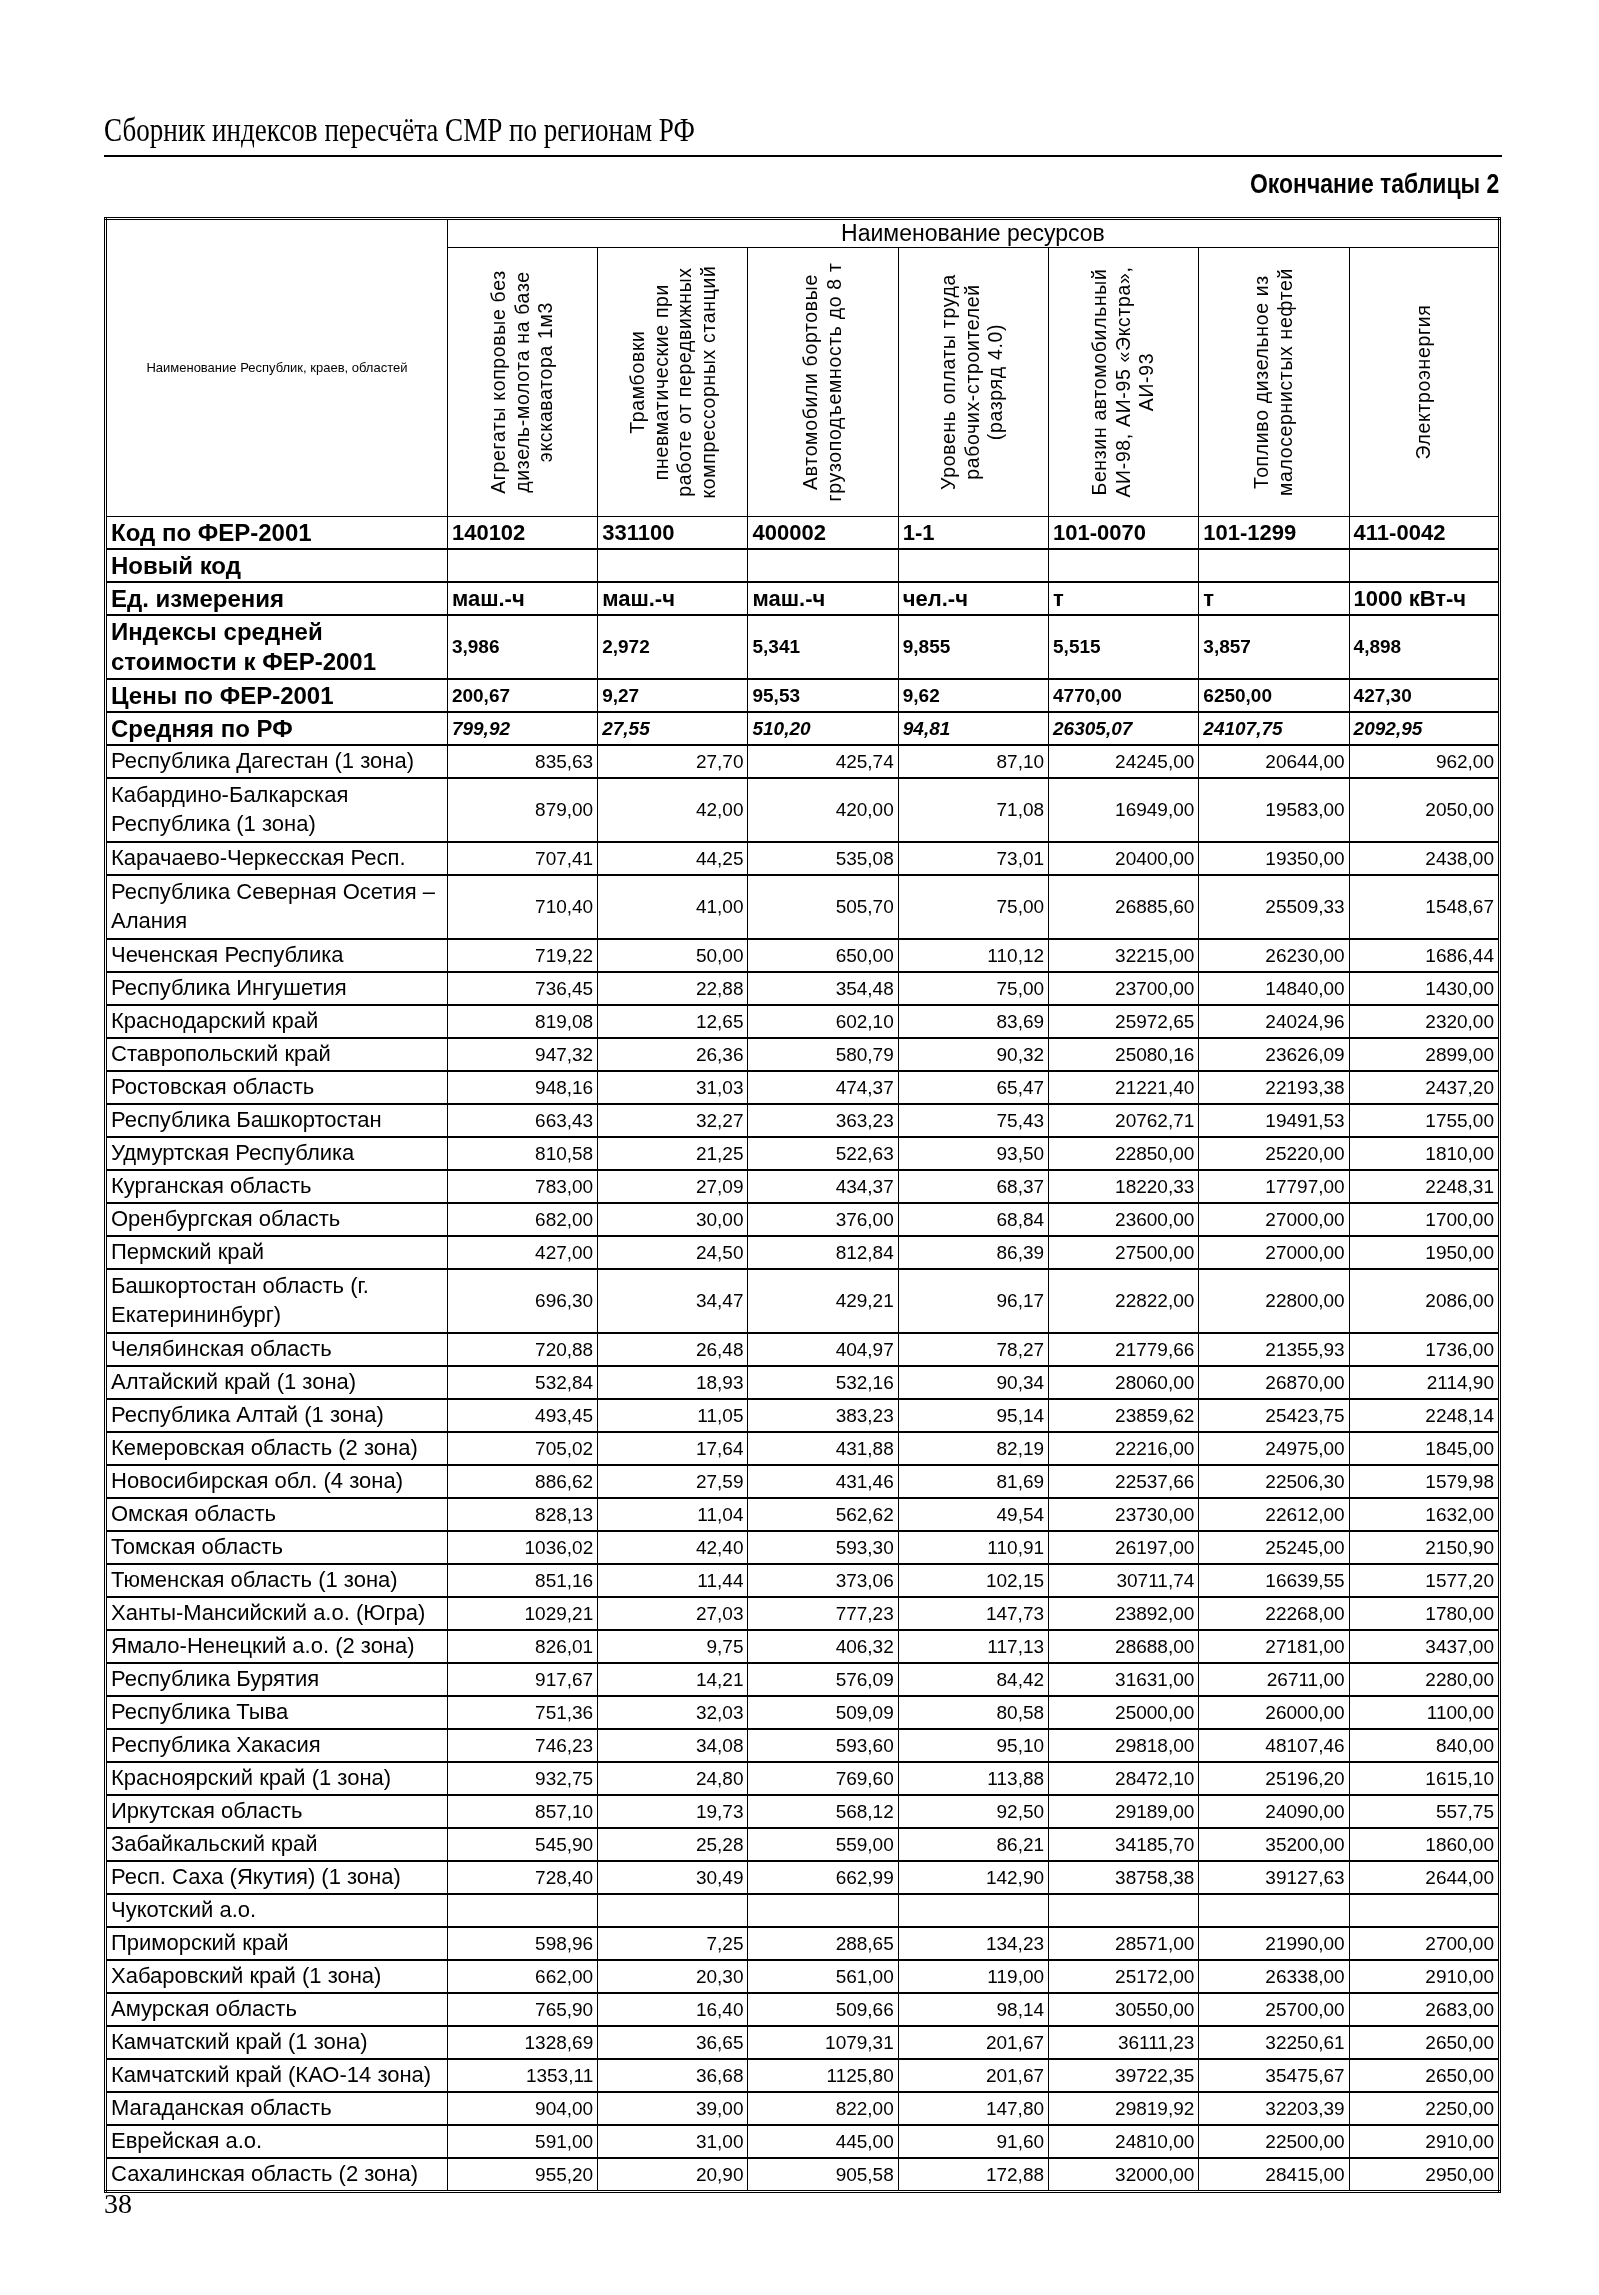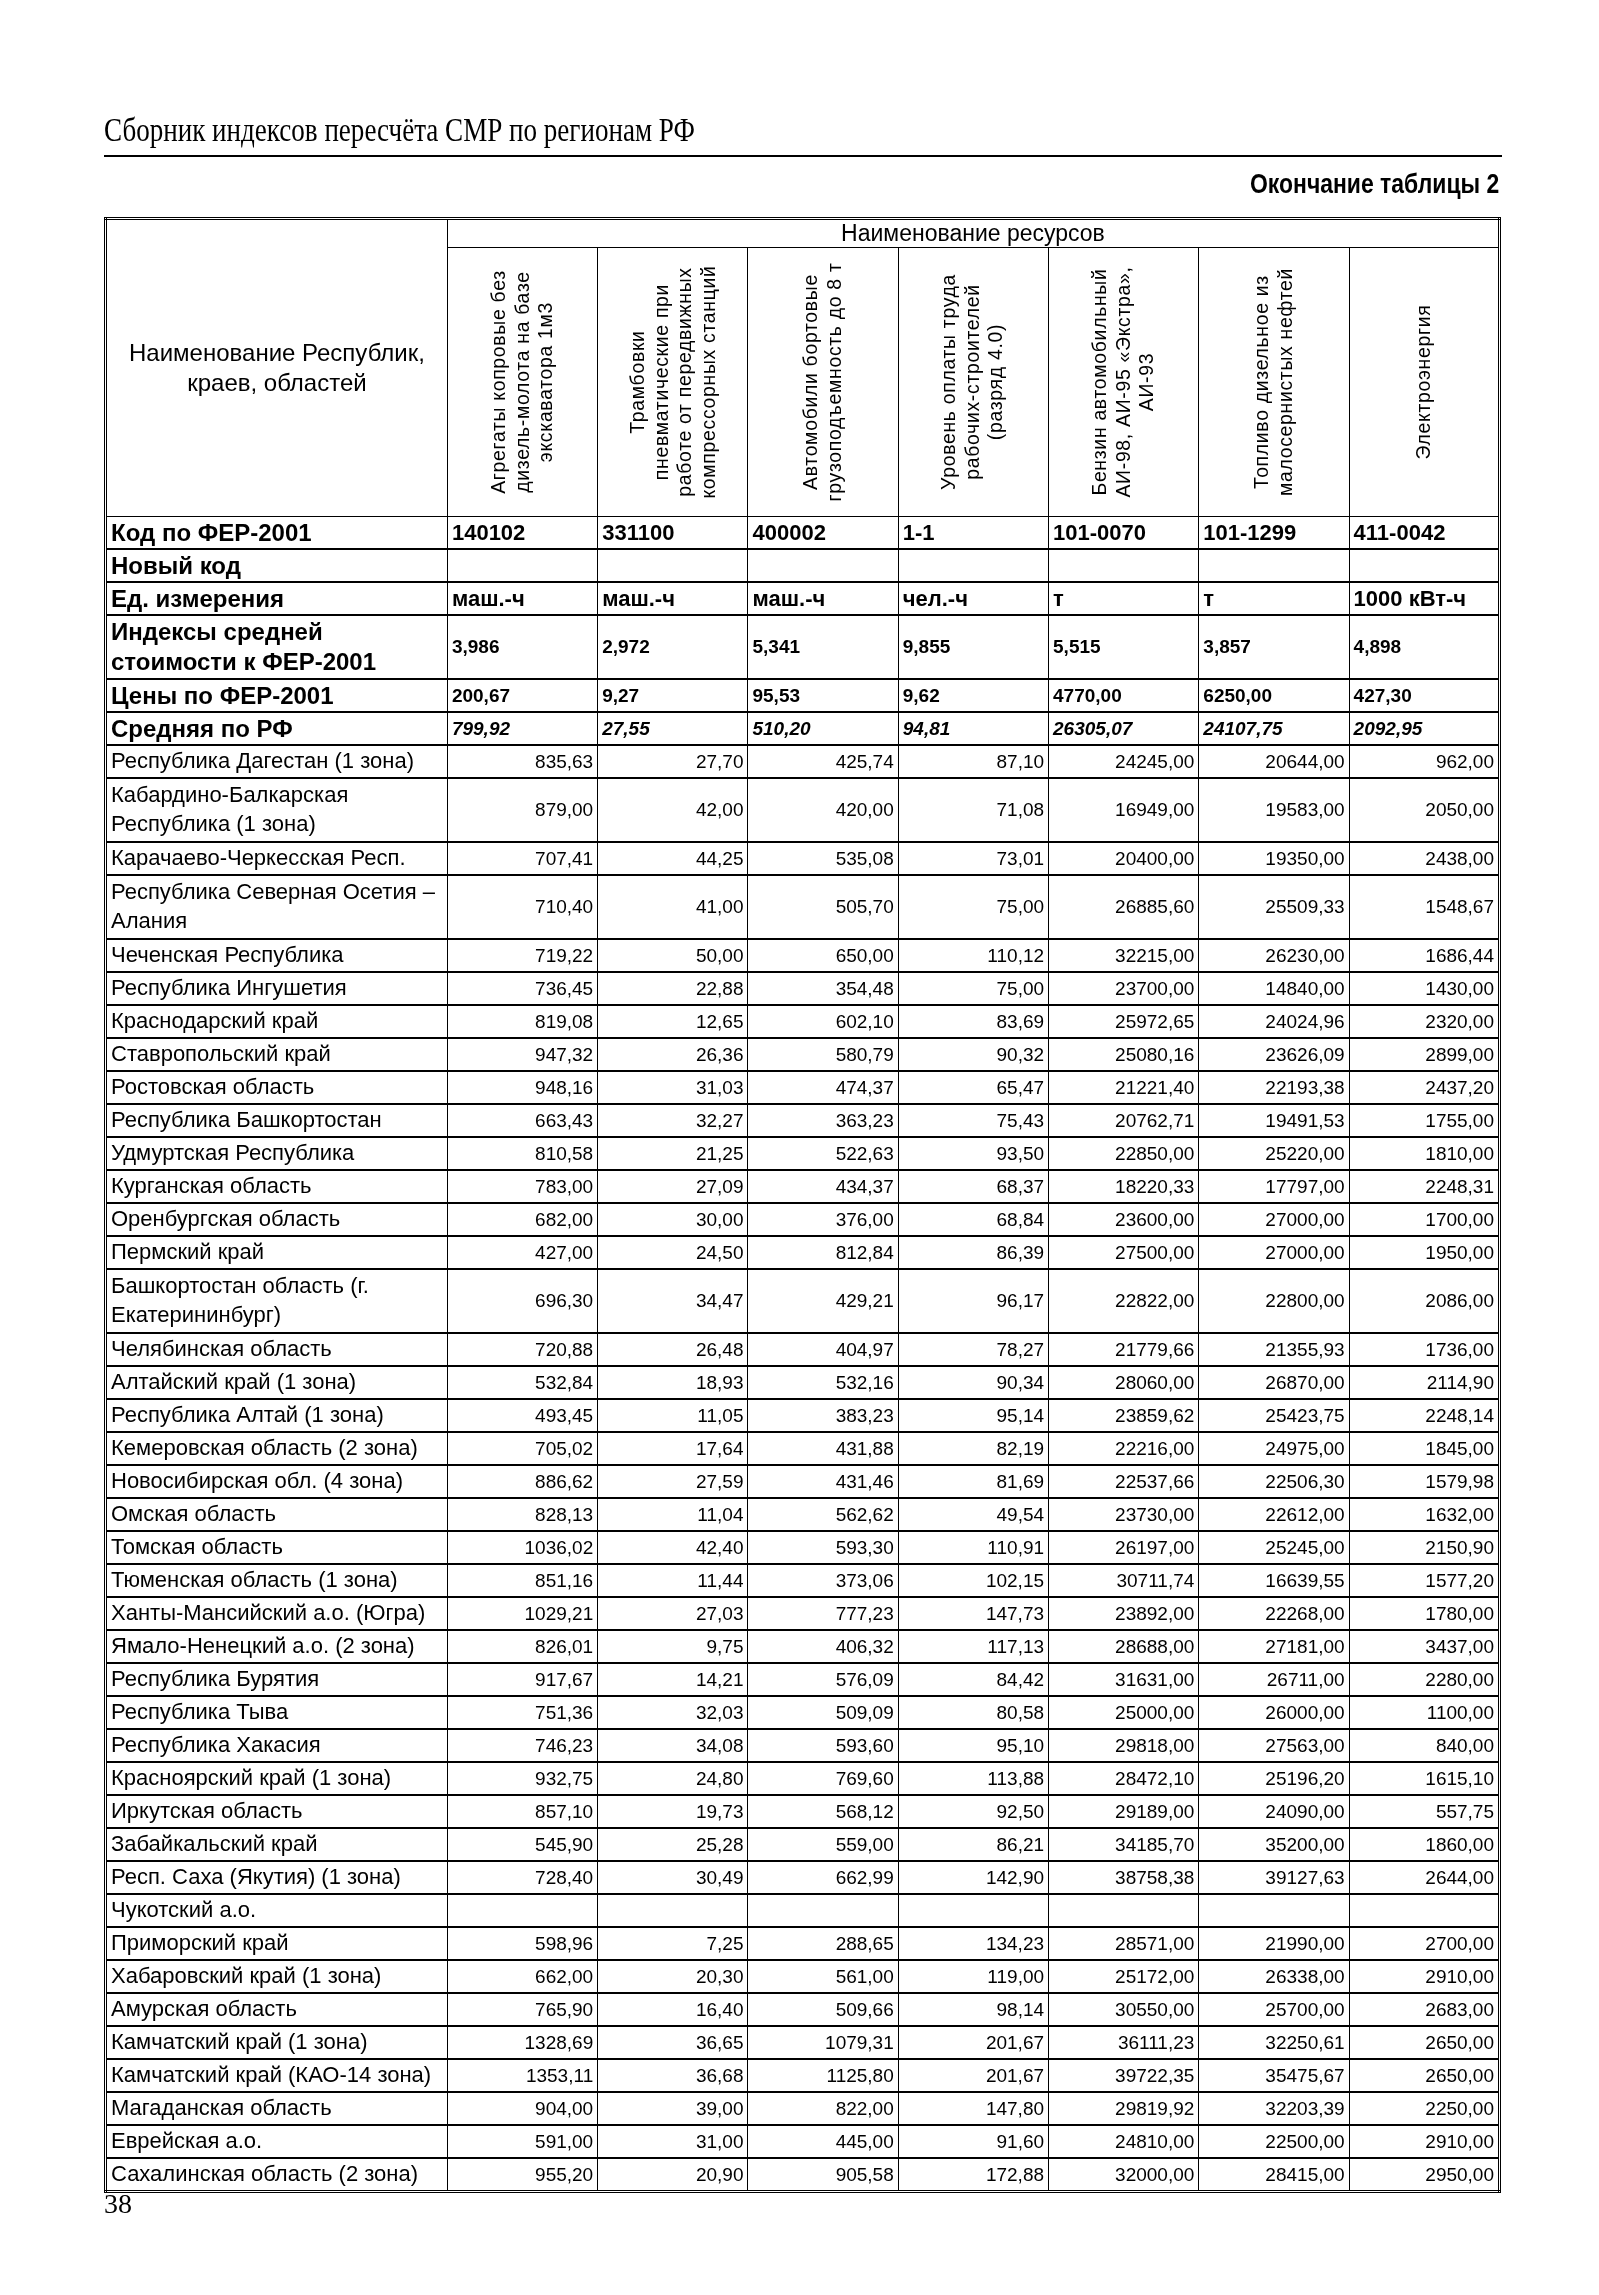--- a/index.html
+++ b/index.html
@@ -20,21 +20,21 @@
     border-collapse: collapse;
     font-family: "Liberation Sans", "DejaVu Sans", sans-serif;
     table-layout: fixed;
     border: 3.3px double #000;
   }
   table.data td, table.data th { border: 1.3px solid #000; padding: 0 4px; overflow: hidden; }
   table.data tr.row-thick td { border-bottom-width: 2.7px; }
   .col-name { width: 339px; }
   .col-res { width: 149px; }
   th.resources-title { height: 27px; font-weight: normal; font-size: 23px; text-align: center; }
-  th.regions-title { font-weight: normal; font-size: 24px; text-align: center; vertical-align: middle; line-height: 1.25; }
+  th.regions-title { font-weight: normal; font-size: 13px; text-align: center; vertical-align: middle; line-height: 1.25; }
   th.vhead { height: 268px; font-weight: normal; padding: 0; position: relative; }
   .vtext {
     position: absolute; left: 50%; top: 50%;
     transform: translate(-50%, -50%) rotate(-90deg);
     width: 248px; text-align: center; font-size: 19.4px; line-height: 1.22;
     letter-spacing: 0.7px;
   }
   td.meta-label { font-weight: bold; font-size: 24px; line-height: 1.25; white-space: nowrap; }
   td.meta-label.wrap { white-space: normal; }
   td.meta-val { font-weight: bold; font-size: 22px; text-align: left; }
@@ -430,21 +430,21 @@
         <td class="num">26000,00</td>
         <td class="num">1100,00</td>
       </tr>
       <tr class="row-thick">
         <td class="region">Республика Хакасия</td>
         <td class="num">746,23</td>
         <td class="num">34,08</td>
         <td class="num">593,60</td>
         <td class="num">95,10</td>
         <td class="num">29818,00</td>
-        <td class="num">27563,00</td>
+        <td class="num">48107,46</td>
         <td class="num">840,00</td>
       </tr>
       <tr class="row-thick">
         <td class="region">Красноярский край (1 зона)</td>
         <td class="num">932,75</td>
         <td class="num">24,80</td>
         <td class="num">769,60</td>
         <td class="num">113,88</td>
         <td class="num">28472,10</td>
         <td class="num">25196,20</td>

